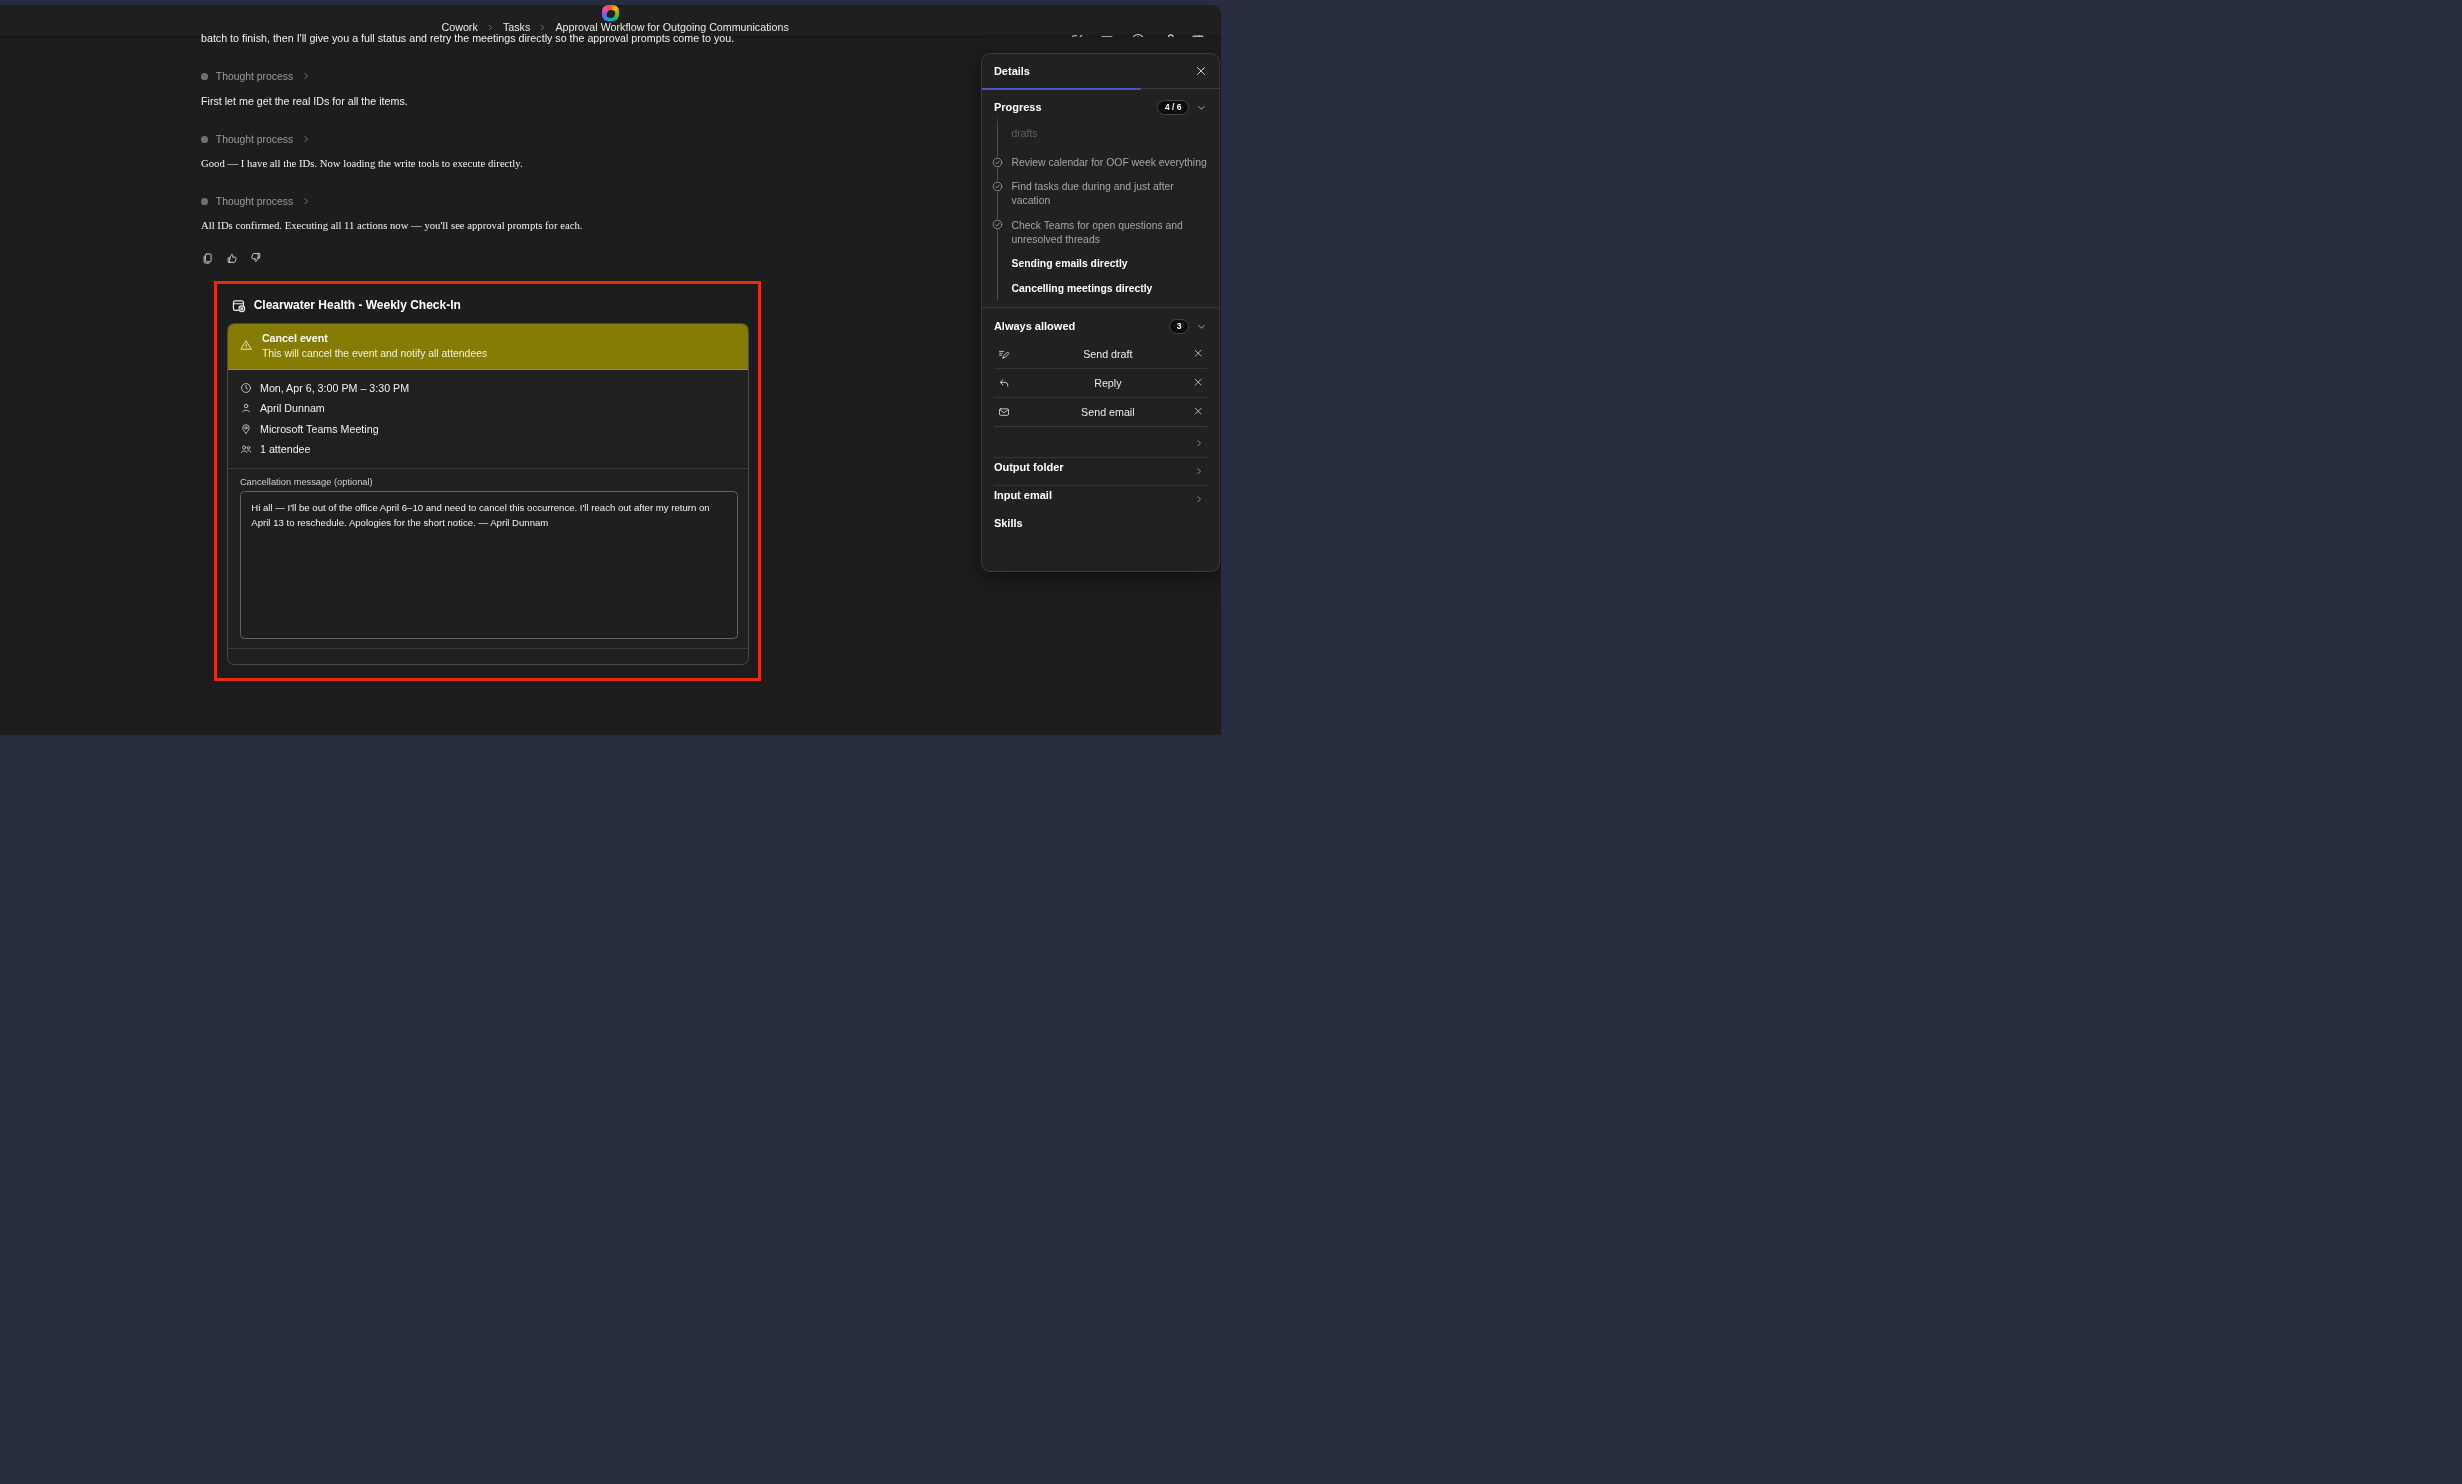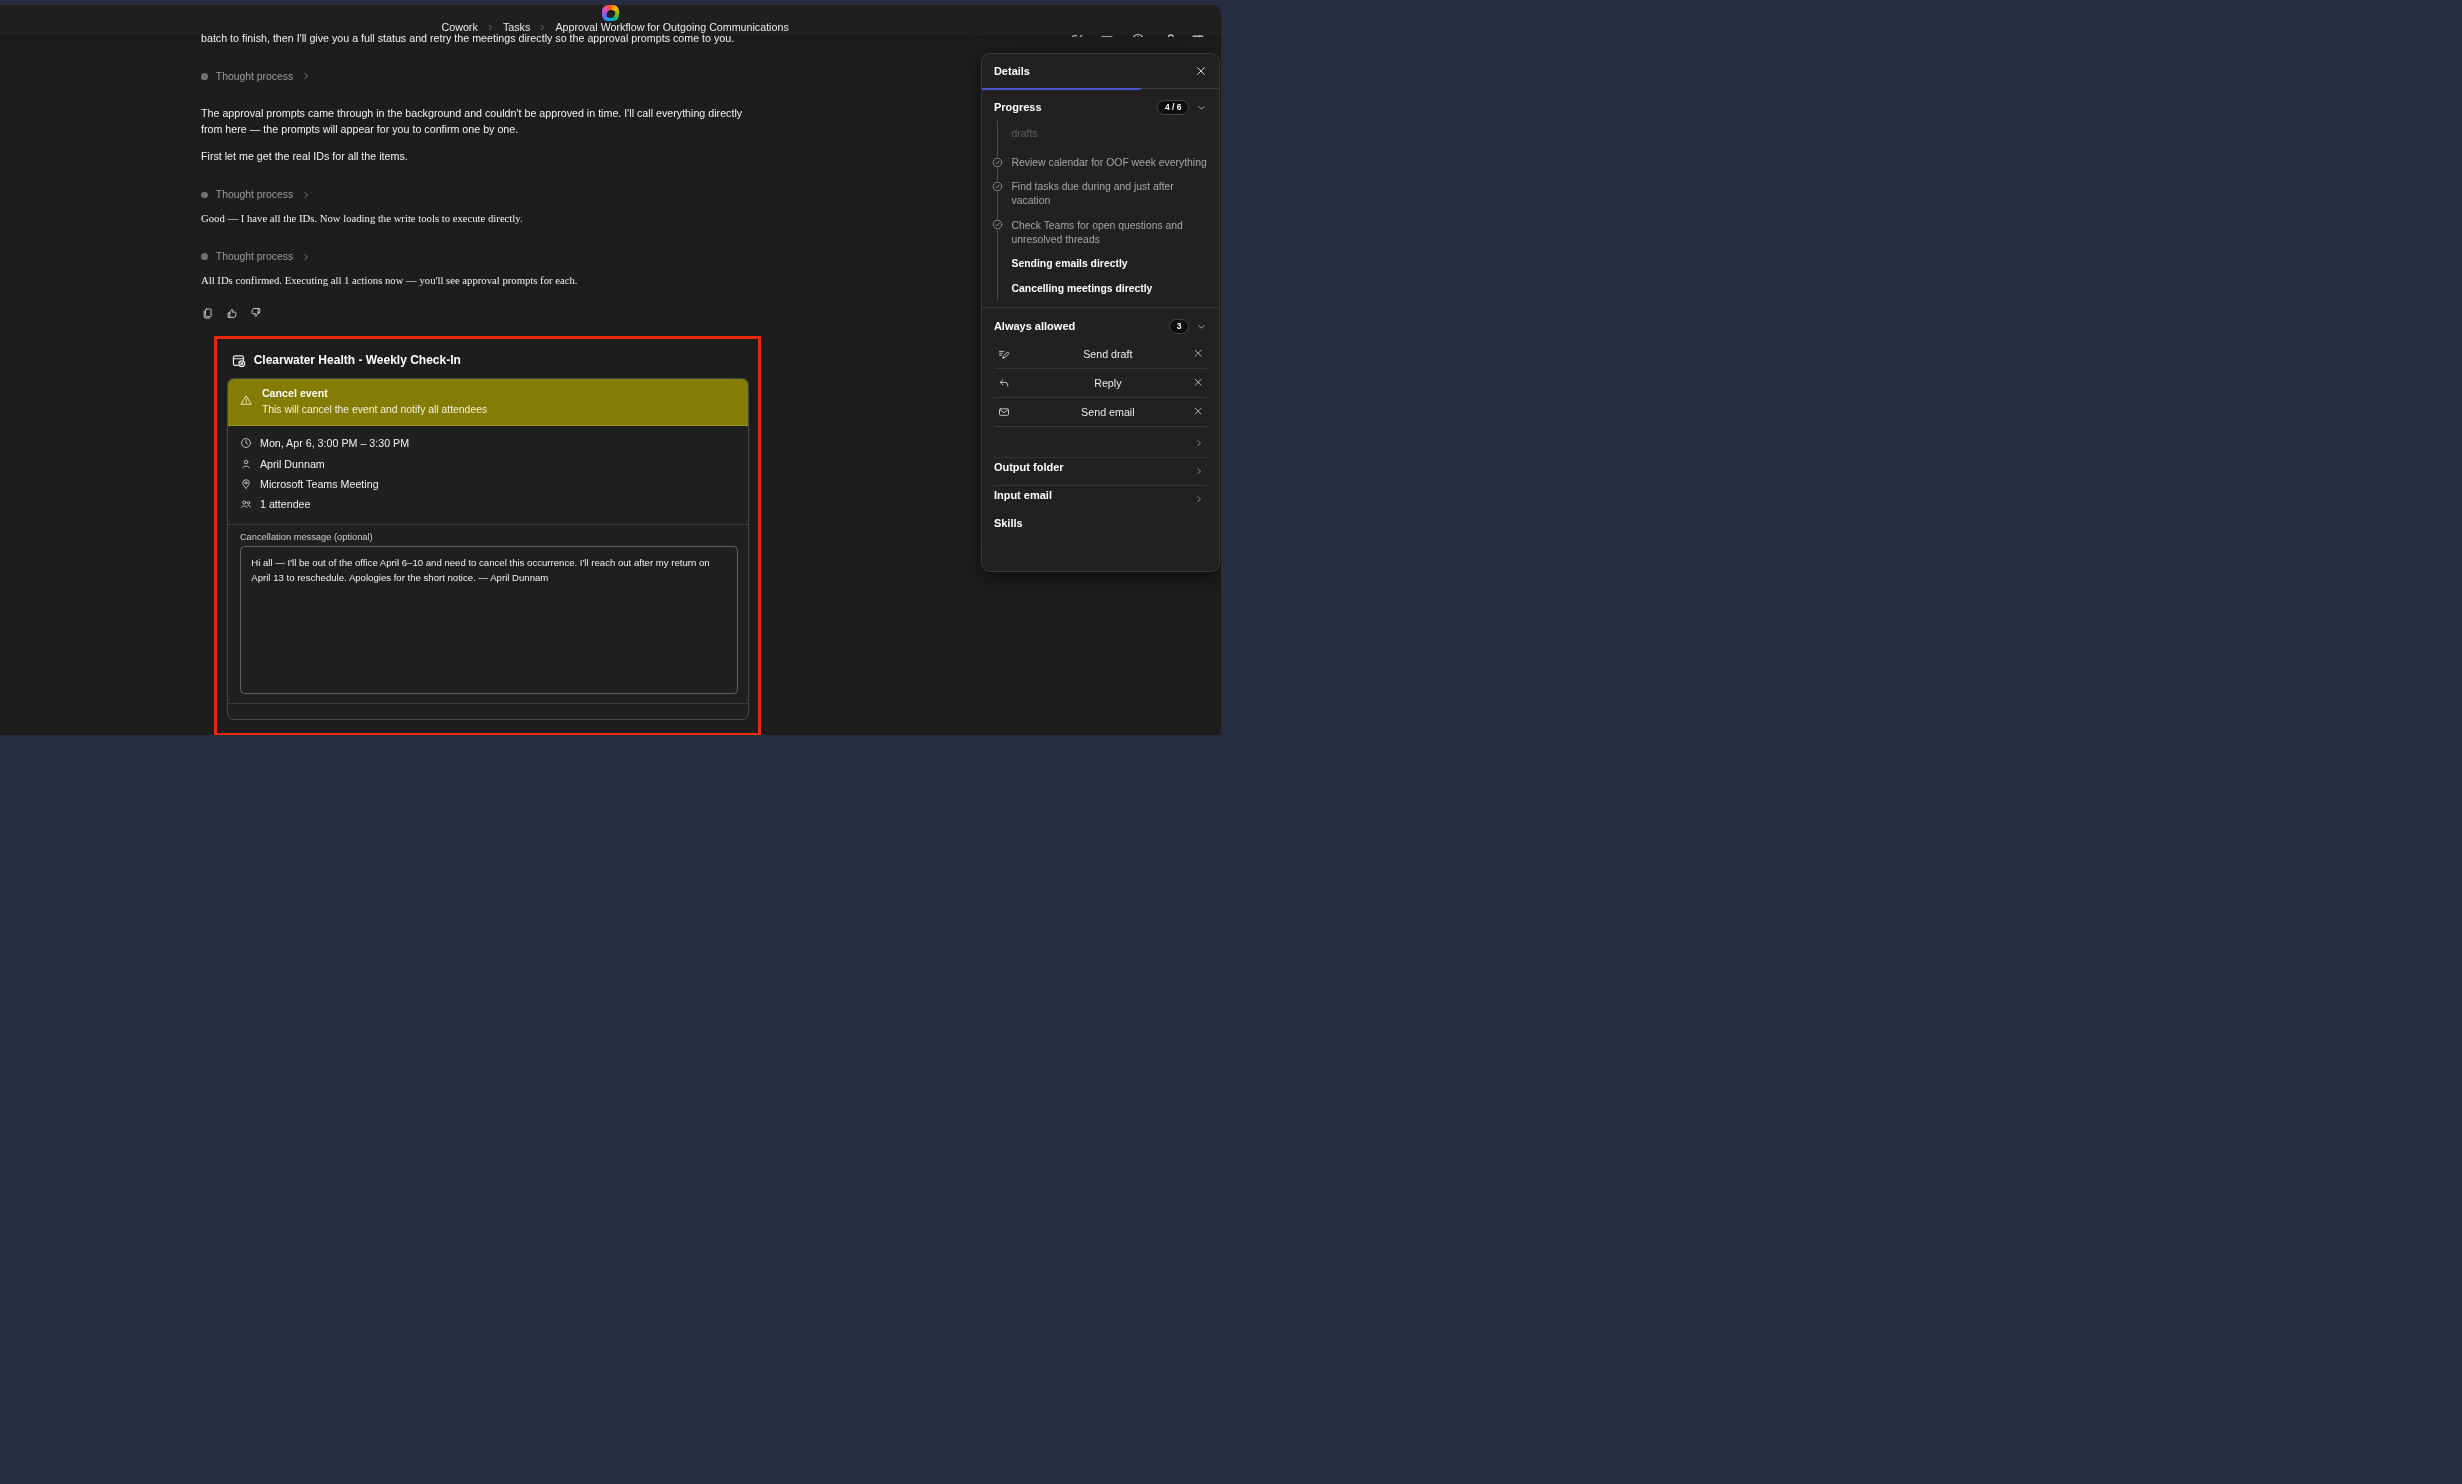--- a/index.html
+++ b/index.html
@@ -235,42 +235,41 @@
         <p class="msg clip">batch to finish, then I'll give you a full status and retry the meetings directly so the approval prompts come to you.</p>
 
         <div class="thought">
           <span class="tdot"></span>
           <span class="tlabel">Thought process</span>
           <svg class="ic" viewBox="0 0 14 14" width="10.4" height="10.4">
               <use href="#i-chev-r"></use>
             </svg>
         </div>
 
-        <p class="msg mt32">The approval prompts came through in the background and couldn't be approved in time. I'll call everything directly from here — the prompts will appear for you to confirm one by one.</p>
         <p class="msg mt16">First let me get the real IDs for all the items.</p>
 
         <div class="thought">
           <span class="tdot"></span>
           <span class="tlabel">Thought process</span>
           <svg class="ic" viewBox="0 0 14 14" width="10.4" height="10.4">
               <use href="#i-chev-r"></use>
             </svg>
         </div>
 
         <p class="msg mt31">Good — I have all the IDs. Now loading the write tools to execute directly.</p>
 
         <div class="thought">
           <span class="tdot"></span>
           <span class="tlabel">Thought process</span>
           <svg class="ic" viewBox="0 0 14 14" width="10.4" height="10.4">
               <use href="#i-chev-r"></use>
             </svg>
         </div>
 
-        <p class="msg mt31">All IDs confirmed. Executing all 1 actions now — you'll see approval prompts for each.</p>
+        <p class="msg mt31">All IDs confirmed. Executing all 11 actions now — you'll see approval prompts for each.</p>
 
         <div class="actions">
           <svg class="ic" viewBox="0 0 17 17" width="12.6" height="12.6">
               <use href="#i-copy"></use>
             </svg>
           <svg class="ic" viewBox="0 0 17 17" width="12.6" height="12.6">
               <use href="#i-thumb"></use>
             </svg>
           <svg class="ic" viewBox="0 0 17 17" width="12.6" height="12.6">
               <use href="#i-thumb" transform="rotate(180 8 8)"></use>

